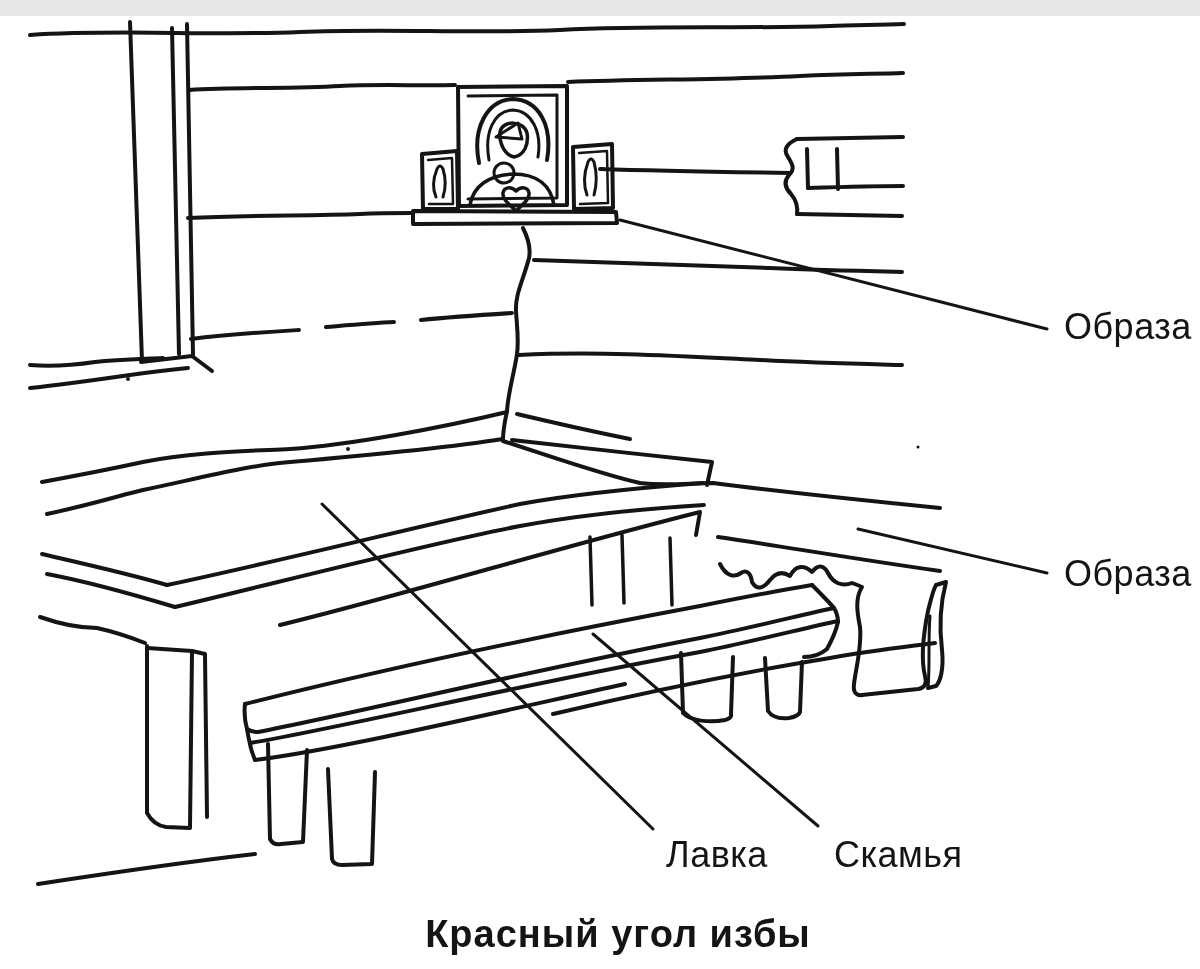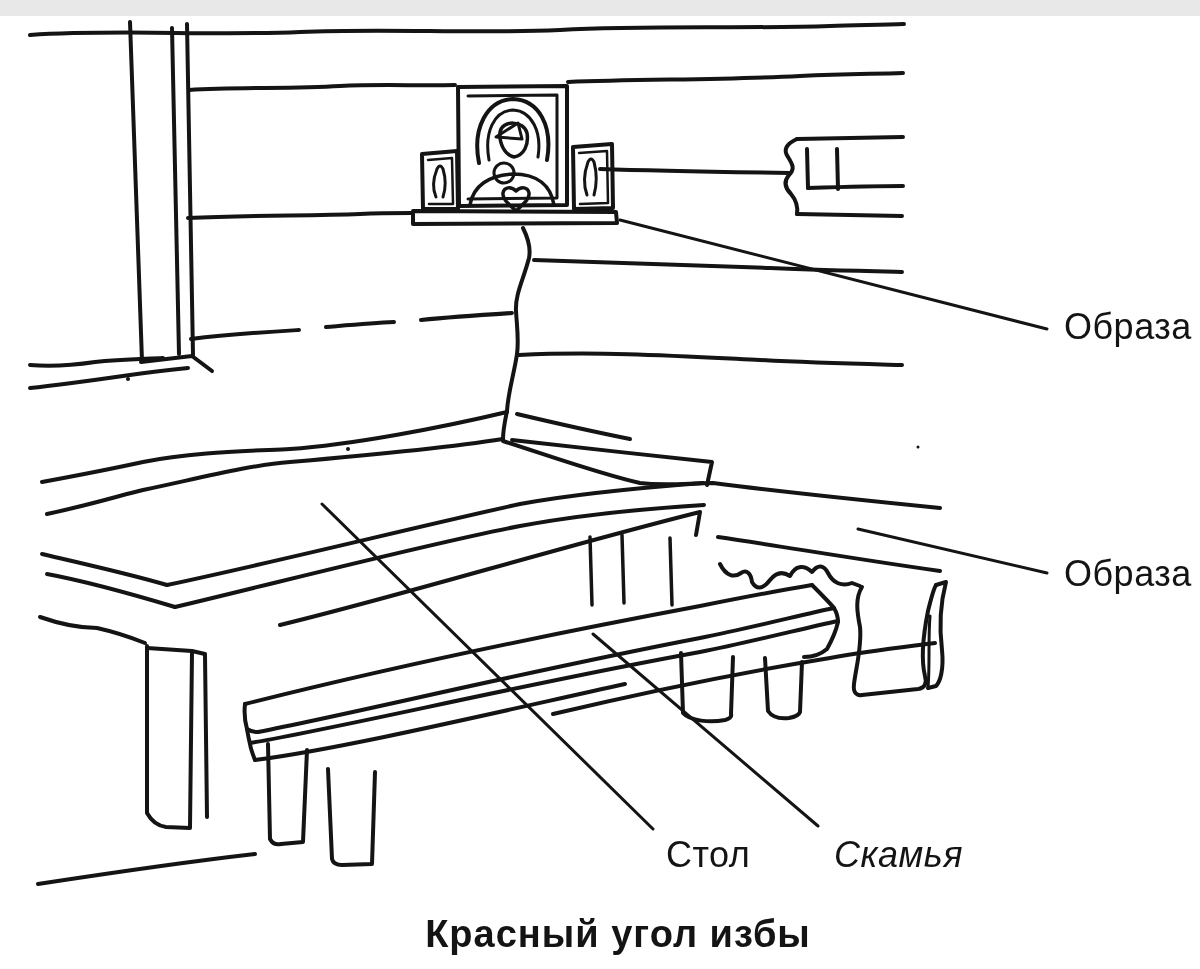--- a/index.html
+++ b/index.html
@@ -164,18 +164,18 @@
       <circle cx="348" cy="433" r="2"></circle>
       <circle cx="128" cy="363" r="2"></circle>
       <circle cx="918" cy="431" r="1.5"></circle>
     </g>
   </svg>
 
   <div class="lbl" style="left:1064px; top:292px;">Образа</div>
 
   <div class="lbl" style="left:1064px; top:539px;">Образа</div>
 
-  <div class="lbl" style="left:666px; top:820px;">Стол</div>
+  <div class="lbl" style="left:666px; top:820px;">Лавка</div>
 
-  <div class="lbl" style="left:834px; top:820px;font-style:italic;">Скамья</div>
+  <div class="lbl" style="left:834px; top:820px;">Скамья</div>
 
   <div class="caption">Красный угол избы</div>
 </div>
 
 </body></html>

